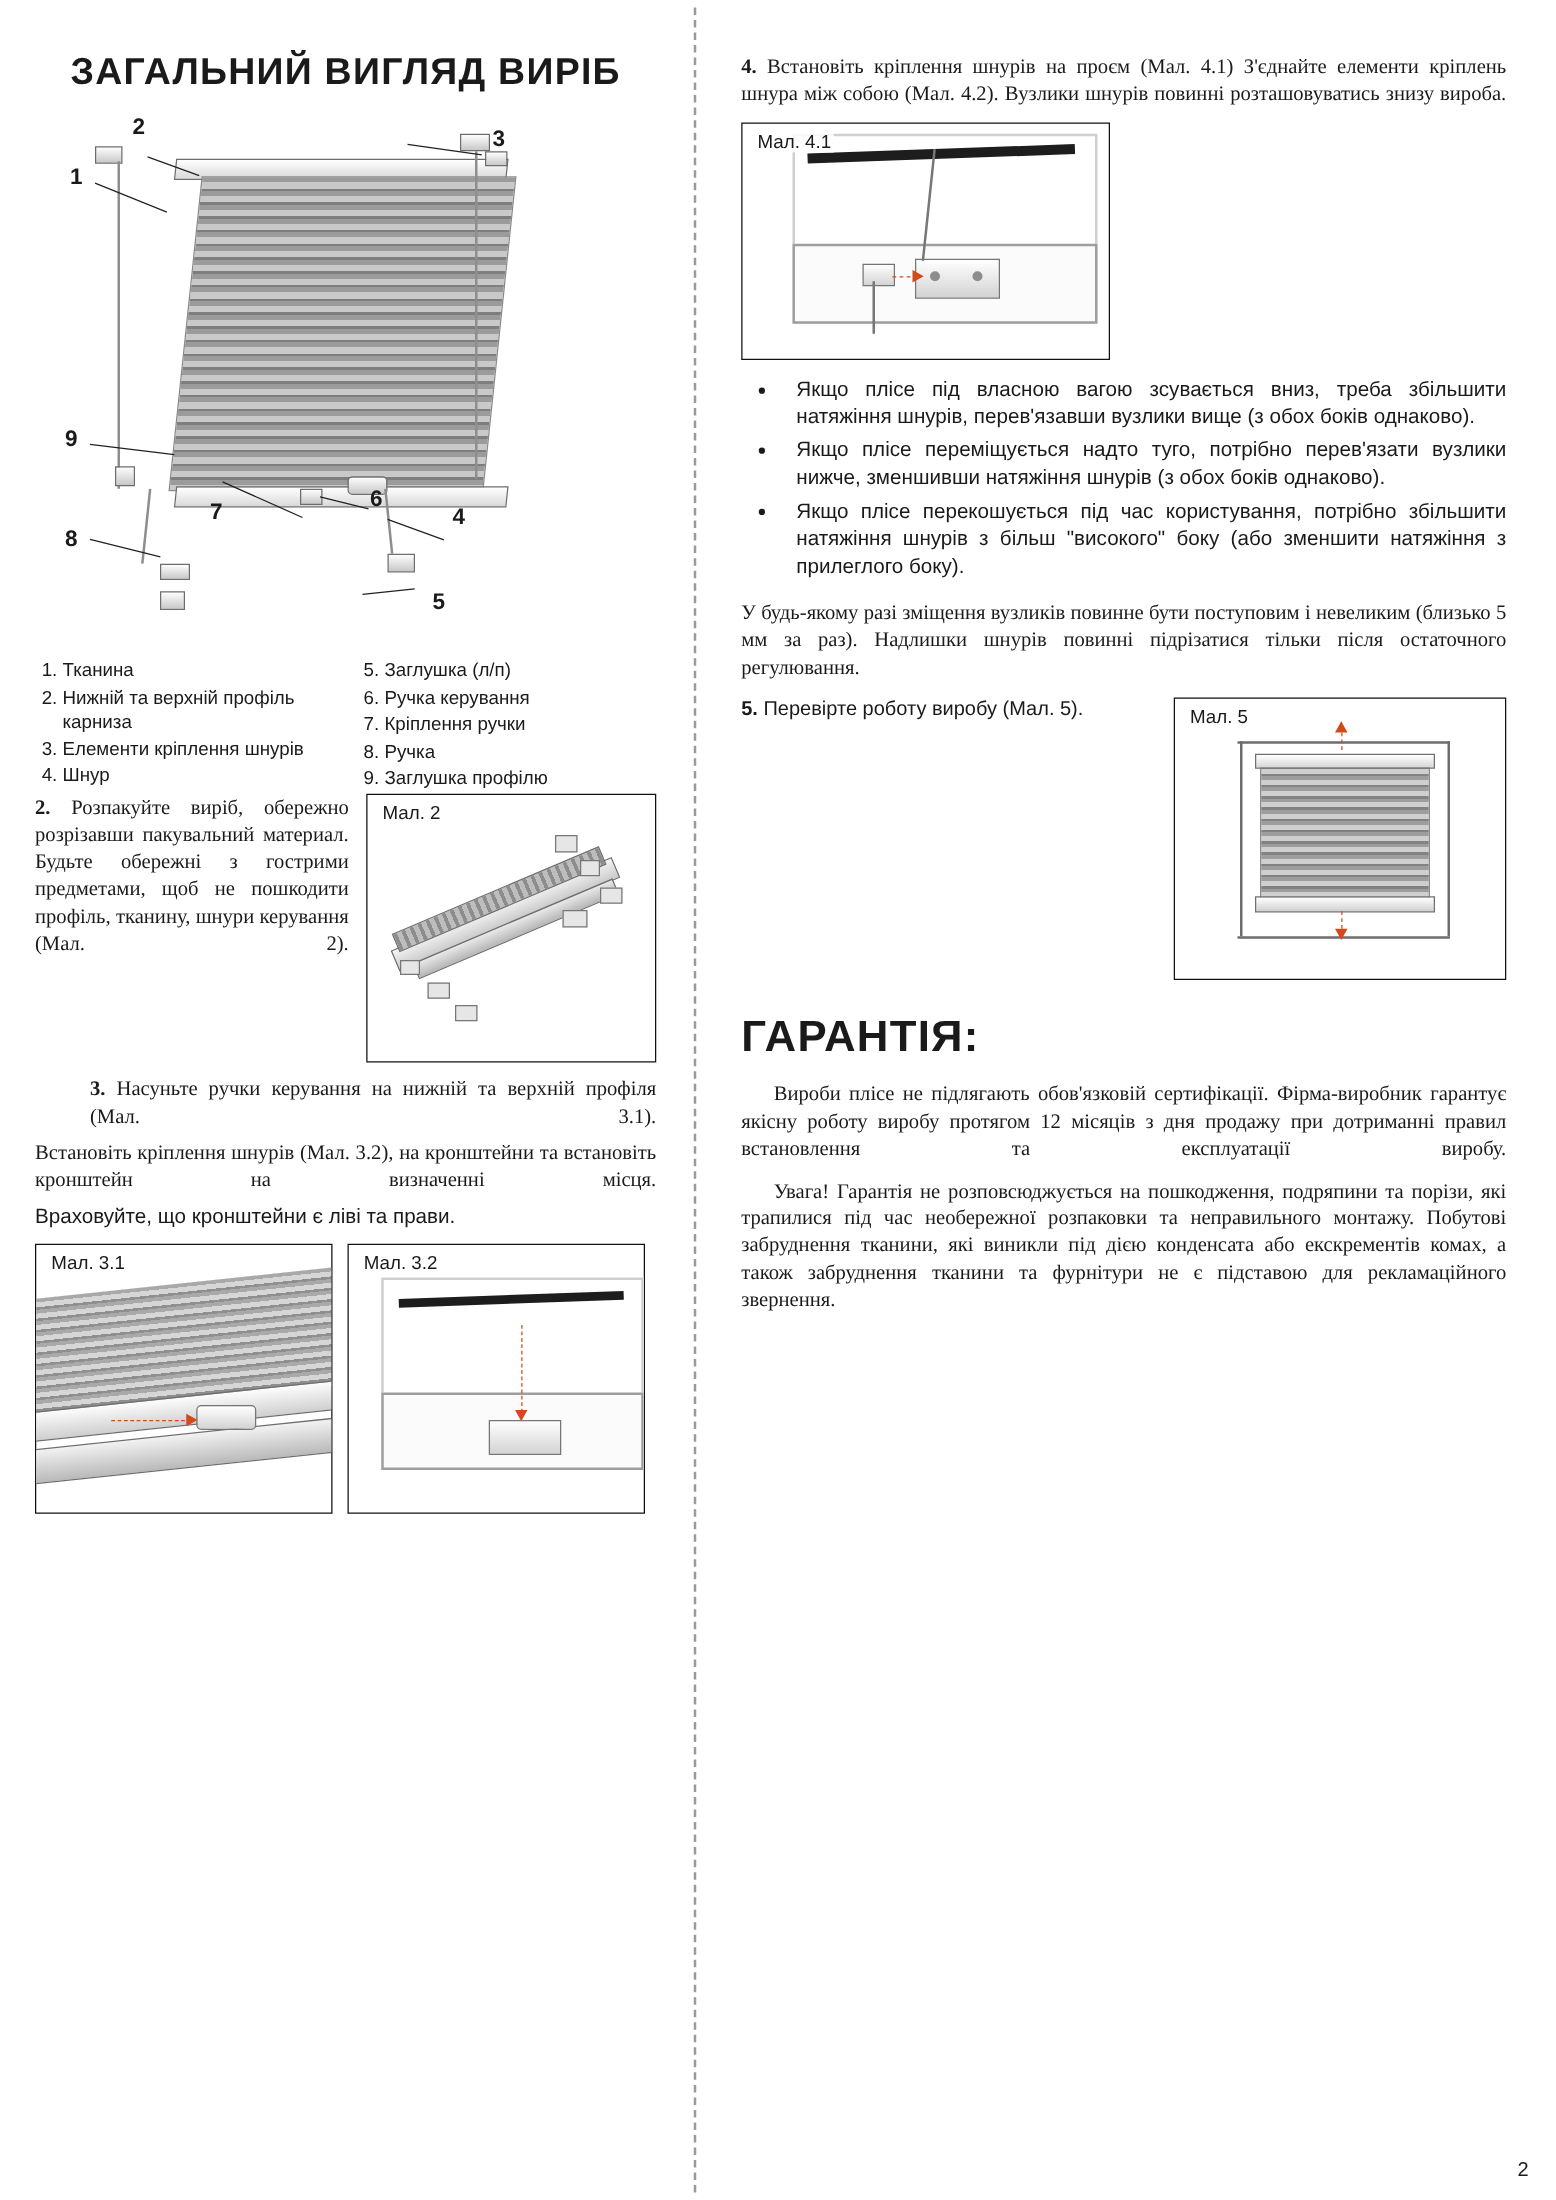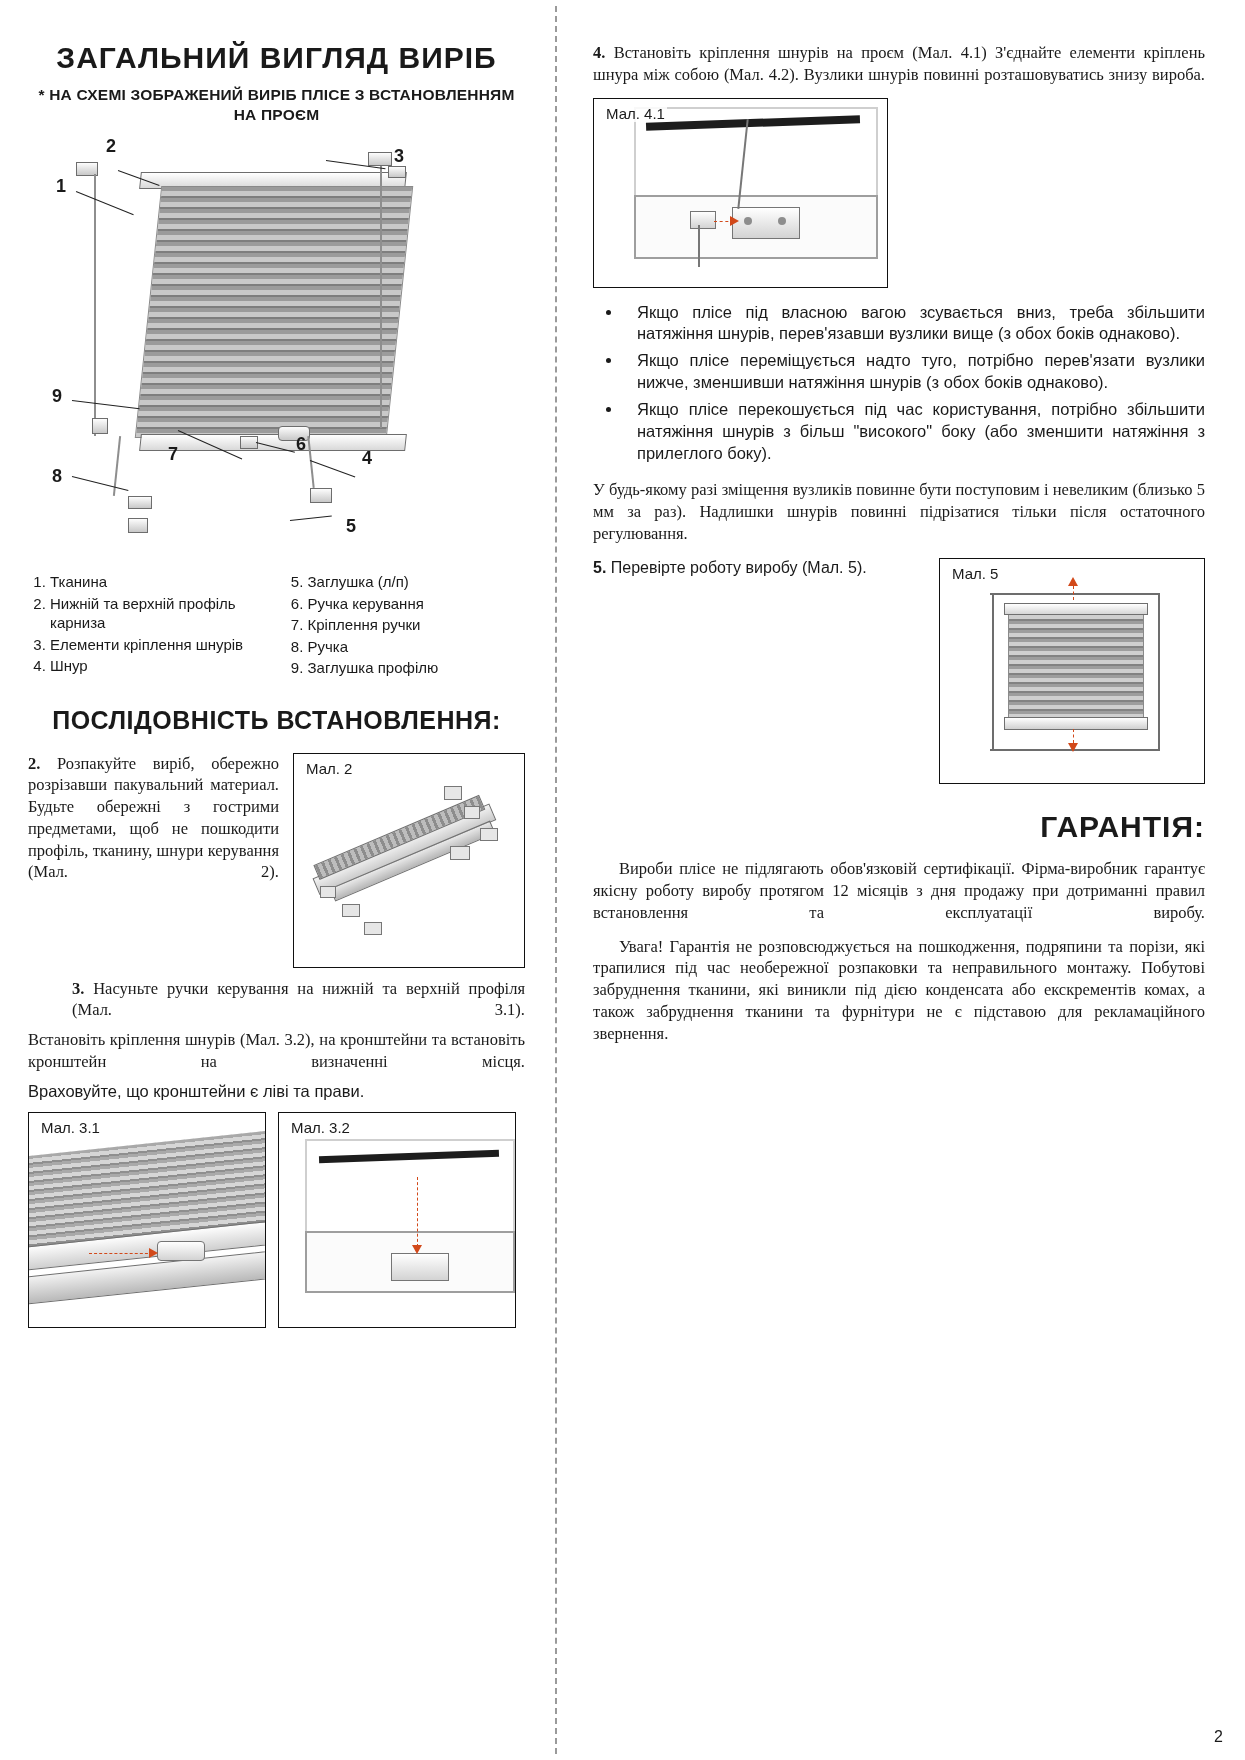--- a/index.html
+++ b/index.html
@@ -57,23 +57,23 @@
     margin-bottom: 6px;
   }
   h2.section-title {
     font-size: 25px;
     font-weight: bold;
     text-align: center;
     letter-spacing: 0.5px;
     margin: 26px 0 18px 0;
   }
   h2.warranty-title {
-    font-size: 30px;
+    font-size: 35px;
     font-weight: bold;
-    text-align: right;
+    text-align: left;
     letter-spacing: 1px;
     margin: 26px 0 14px 0;
   }
 
   
   p {
     margin: 0 0 8px 0;
     font-size: 16.5px;
     line-height: 1.32;
     text-align: justify;
@@ -296,21 +296,20 @@
   }
 </style>
 </head>
 <body>
 
 <div class="page">
 
   <div class="col col-left">
 
     <h1 class="title">ЗАГАЛЬНИЙ ВИГЛЯД ВИРІБ</h1>
-    <div class="subtitle">* НА СХЕМІ ЗОБРАЖЕНИЙ ВИРІБ ПЛІСЕ З ВСТАНОВЛЕННЯМ НА ПРОЄМ</div>
 
     <div class="main-draw">
       <div class="watermark"></div>
 
       <div class="toprail"></div>
       <div class="blind"></div>
       <div class="botrail"></div>
 
       <div class="bracket" style="left:48px;top:32px;width:20px;height:12px;"></div>
       <div class="bracket" style="left:340px;top:22px;width:22px;height:12px;"></div>
@@ -362,21 +361,20 @@
         <ol start="5">
           <li>Заглушка (л/п)</li>
           <li>Ручка керування</li>
           <li>Кріплення ручки</li>
           <li>Ручка</li>
           <li>Заглушка профілю</li>
         </ol>
       </div>
     </div>
 
-    <h2 class="section-title">ПОСЛІДОВНІСТЬ ВСТАНОВЛЕННЯ:</h2>
 
     <div style="display:flex;gap:14px;align-items:flex-start;">
       <div style="flex:1 1 auto;">
         <p class="j">
           <span class="b">2.</span>
           <span>Розпакуйте виріб, обережно розрізавши пакувальний материал. Будьте обережні з гострими предметами, щоб не пошкодити профіль, тканину, шнури керування (Мал. 2).</span>
         </p>
       </div>
       <div class="fig" style="width:232px;height:215px;flex:0 0 232px;">
         <span class="fig-label">Мал. 2</span>

